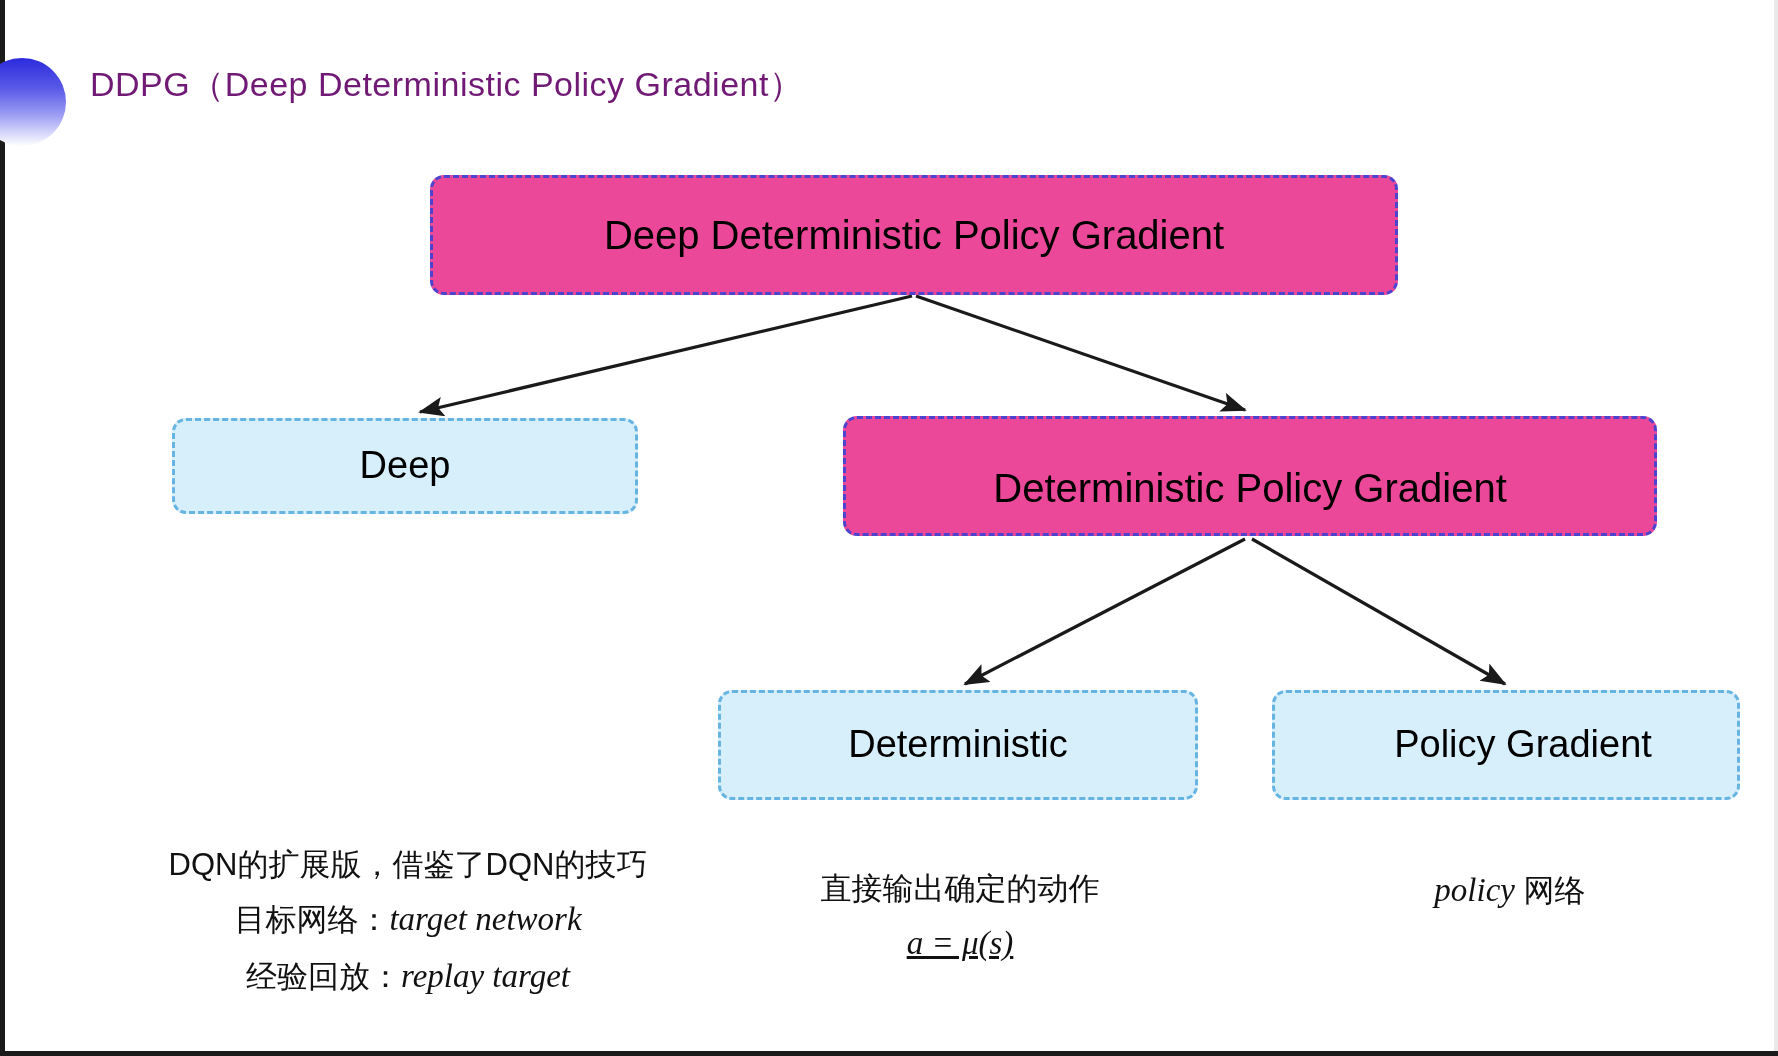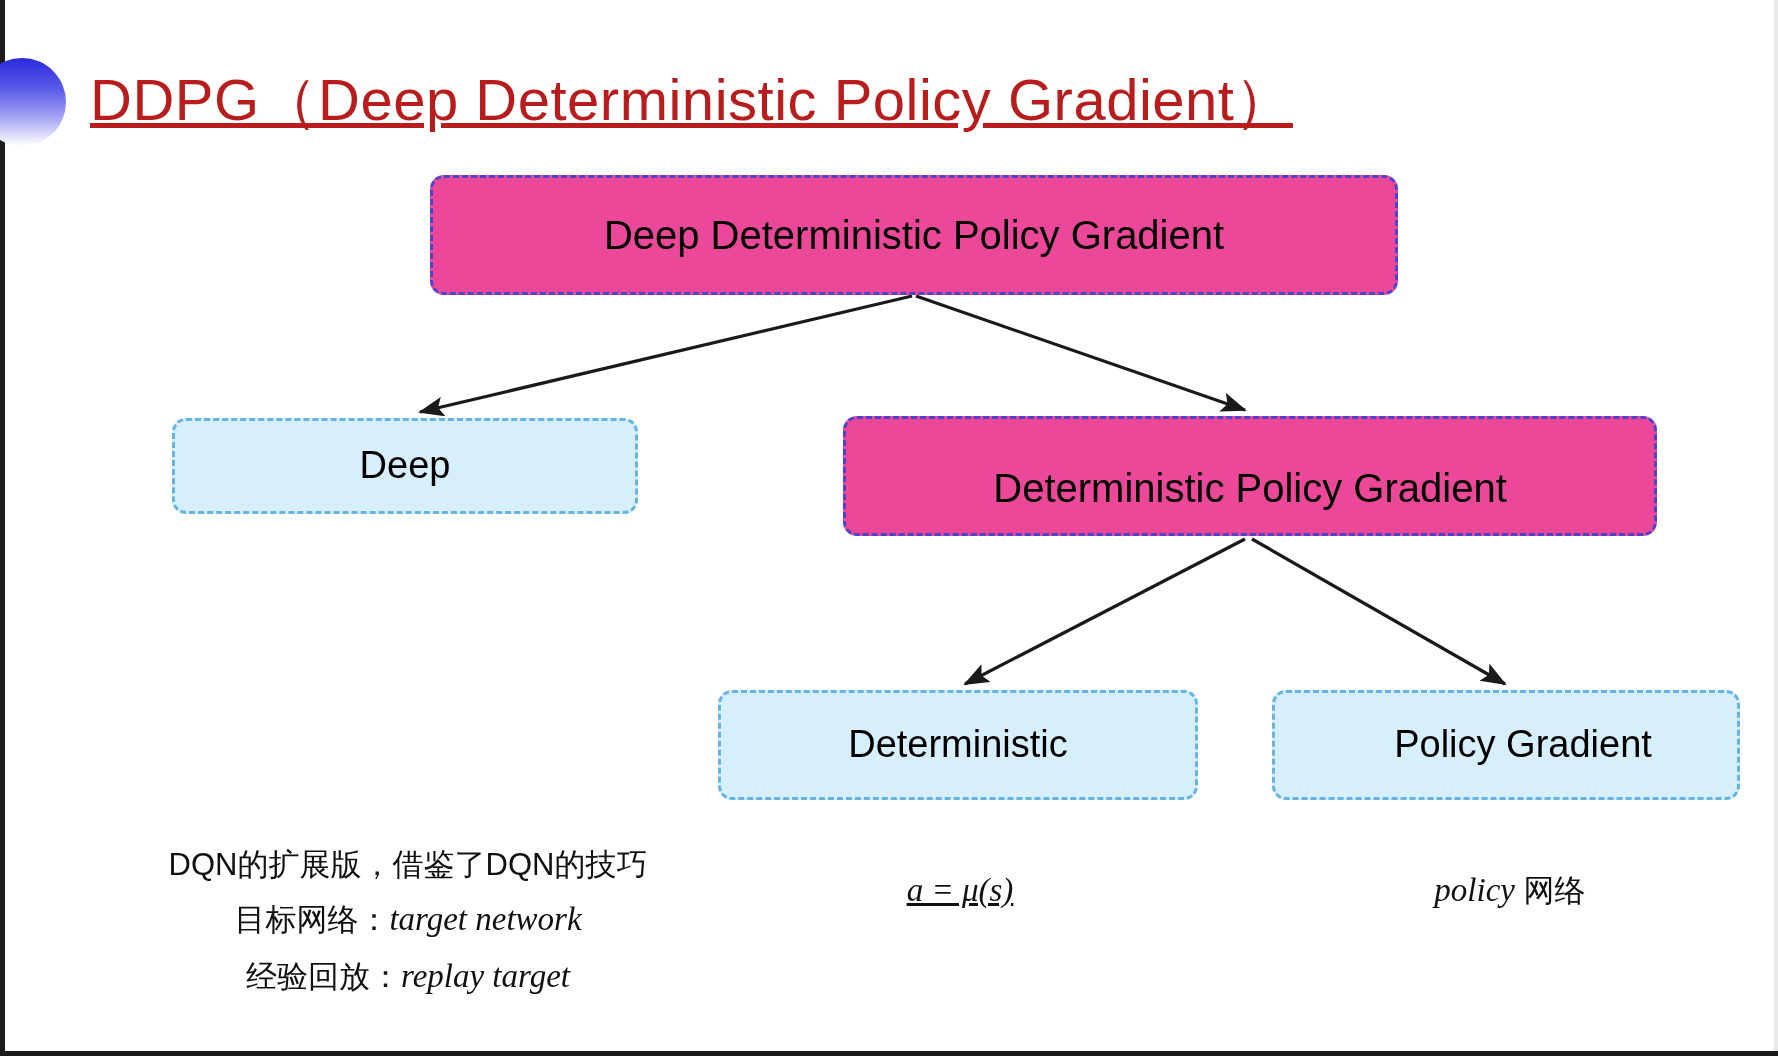--- a/index.html
+++ b/index.html
@@ -44,26 +44,25 @@
     top: 58px;
     width: 88px;
     height: 88px;
     border-radius: 50%;
     background: linear-gradient(to bottom, #2b2bdd 0%, #5a5ae8 35%, #9e9ef4 65%, #ffffff 100%);
   }
   .slide-title {
     position: absolute;
     left: 90px;
     top: 62px;
-    font-size: 58px;
+    font-size: 34px;
     font-weight: 400;
-    color: #b91c1c;
+    color: #701a75;
     letter-spacing: 0.5px;
     white-space: nowrap;
-    text-decoration: underline;
   }
 
   
   .node {
     position: absolute;
     display: flex;
     align-items: center;
     justify-content: center;
     border-radius: 14px;
     box-sizing: border-box;
@@ -176,20 +175,21 @@
     <span class="node-label">Policy Gradient</span>
   </div>
 
   <div id="caption-deep" class="caption">
     <span class="caption-row">DQN的扩展版，借鉴了DQN的技巧</span>
     <span class="caption-row"><span>目标网络：</span><span class="mono-it">target network</span></span>
     <span class="caption-row"><span>经验回放：</span><span class="mono-it">replay target</span></span>
   </div>
 
   <div id="caption-det" class="caption">
+    <span class="caption-row">直接输出确定的动作</span>
     <span class="caption-row formula">a = μ(s)</span>
   </div>
 
   <div id="caption-pg" class="caption">
     <span class="caption-row"><span class="mono-it">policy</span><span> 网络</span></span>
   </div>
 
 </div>
 
 </body></html>

